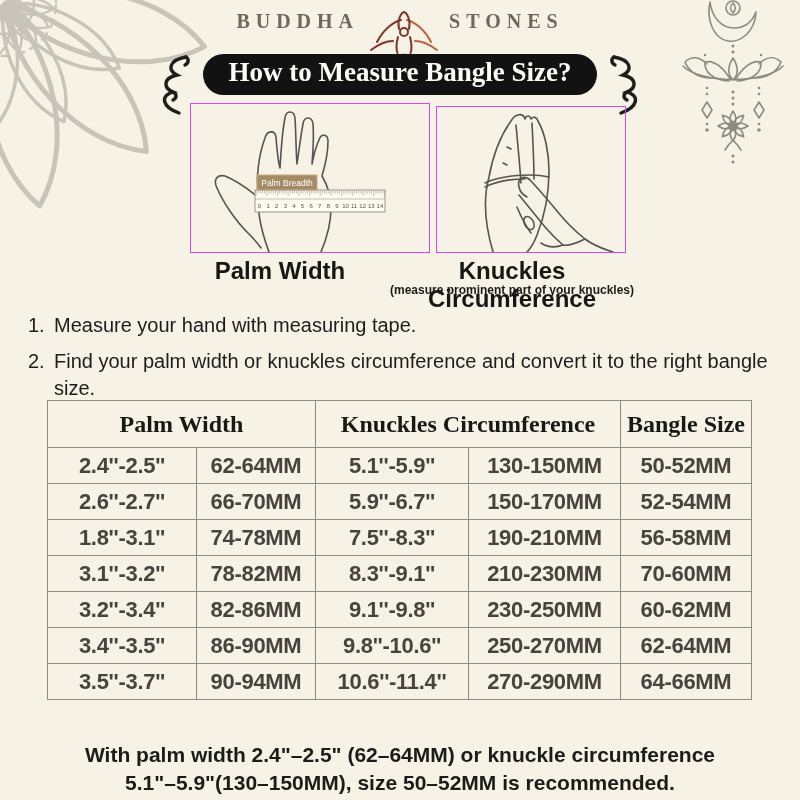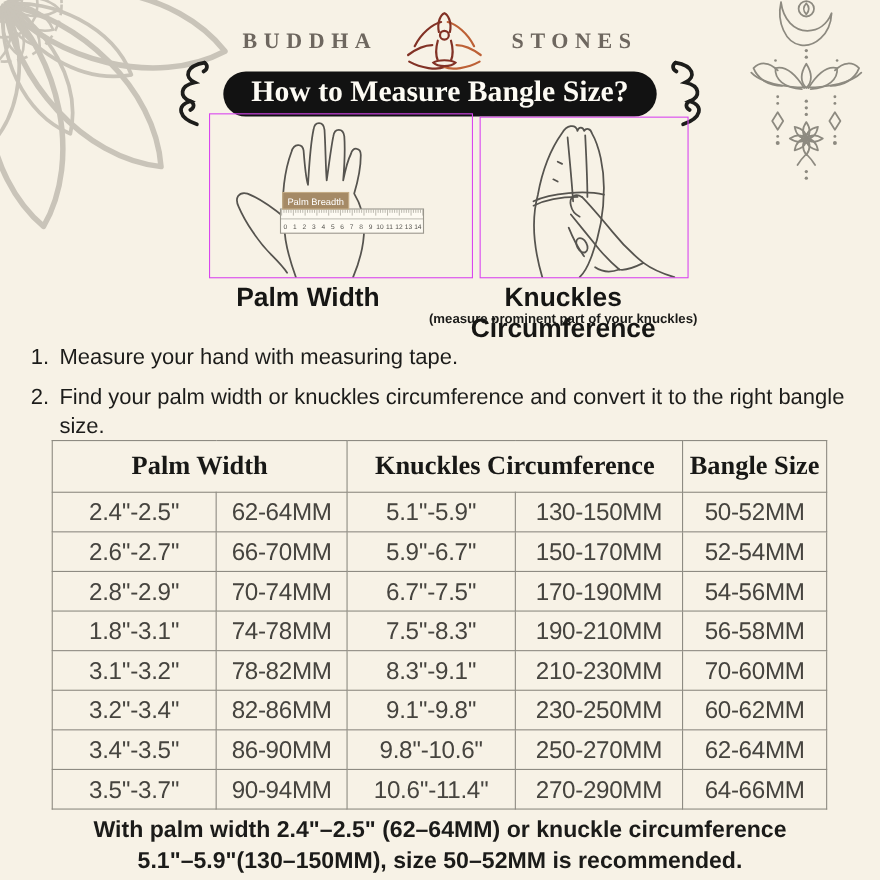--- a/index.html
+++ b/index.html
@@ -4,25 +4,25 @@
 <style>
   html,body{margin:0;padding:0;}
   .page{position:relative;width:800px;height:800px;background:#f7f2e6;overflow:hidden;
         font-family:"Liberation Sans",sans-serif;color:#1d1d1b;}
   svg{display:block;}
   .deco{position:absolute;pointer-events:none;}
   .mandala{left:0;top:0;}
   .ornament{right:6px;top:0;}
 
   
-  .brandrow{position:absolute;top:10px;left:0;width:100%;display:flex;align-items:center;
-            justify-content:center;gap:24px;}
+  .brandrow{position:absolute;top:10px;left:0;width:100%;display:flex;
+            justify-content:center;gap:8px;}
   .brandword{font-family:"Liberation Serif",serif;font-size:20px;letter-spacing:6px;
              color:#6e675f;font-weight:600;}
-  .titlerow{position:absolute;top:54px;left:0;width:100%;display:flex;align-items:center;
+  .titlerow{position:absolute;top:54px;left:0;width:100%;display:flex;align-items:flex-start;
             justify-content:center;gap:12px;}
   .pill{background:#121212;color:#fdfbf4;border-radius:24px;padding:3px 26px 7px 26px;
         font-family:"Liberation Serif",serif;font-weight:700;font-size:27px;}
 
   
   .illbox{position:absolute;border:1px solid #d946ef;background:transparent;}
   .box-palm{left:190px;top:103px;width:238px;height:148px;}
   .box-knuckles{left:436px;top:106px;width:188px;height:145px;}
   .caption{position:absolute;font-size:24px;font-weight:700;color:#161614;text-align:center;}
   .cap-palm{left:170px;top:257px;width:220px;}
@@ -36,21 +36,21 @@
   .instr-num{flex:0 0 26px;}
   .instr-text{flex:1;}
 
   
   table.size{position:absolute;left:47px;top:400px;width:704px;border-collapse:collapse;
              table-layout:fixed;}
   table.size th,table.size td{border:1px solid #8e8b82;text-align:center;vertical-align:middle;
              padding:0;}
   table.size th{height:46px;font-family:"Liberation Serif",serif;font-size:24px;
              font-weight:700;color:#181816;}
-  table.size td{height:35px;font-size:22px;font-weight:400;color:#46443f;letter-spacing:-0.3px;}
+  table.size td{height:35px;font-size:22px;font-weight:700;color:#46443f;letter-spacing:-0.3px;}
 
   
   .footer{position:absolute;left:0;top:741px;width:100%;text-align:center;font-size:21px;
           font-weight:700;color:#1b1b19;line-height:28px;}
 
   
   .ln{fill:none;stroke:#56544f;stroke-width:1.6;stroke-linecap:round;stroke-linejoin:round;}
   .orn{fill:none;stroke:#8d8a80;stroke-width:1.6;stroke-linecap:round;stroke-linejoin:round;}
   .orndot{fill:#8d8a80;stroke:none;}
   .mnd{fill:none;stroke:#c9c4b9;stroke-linejoin:round;}
@@ -314,27 +314,20 @@
           <td>50-52MM</td>
         </tr>
         <tr>
           <td>2.6''-2.7''</td>
           <td>66-70MM</td>
           <td>5.9''-6.7''</td>
           <td>150-170MM</td>
           <td>52-54MM</td>
         </tr>
         <tr>
-          <td>2.8''-2.9''</td>
-          <td>70-74MM</td>
-          <td>6.7''-7.5''</td>
-          <td>170-190MM</td>
-          <td>54-56MM</td>
-        </tr>
-        <tr>
           <td>1.8''-3.1''</td>
           <td>74-78MM</td>
           <td>7.5''-8.3''</td>
           <td>190-210MM</td>
           <td>56-58MM</td>
         </tr>
         <tr>
           <td>3.1''-3.2''</td>
           <td>78-82MM</td>
           <td>8.3''-9.1''</td>

